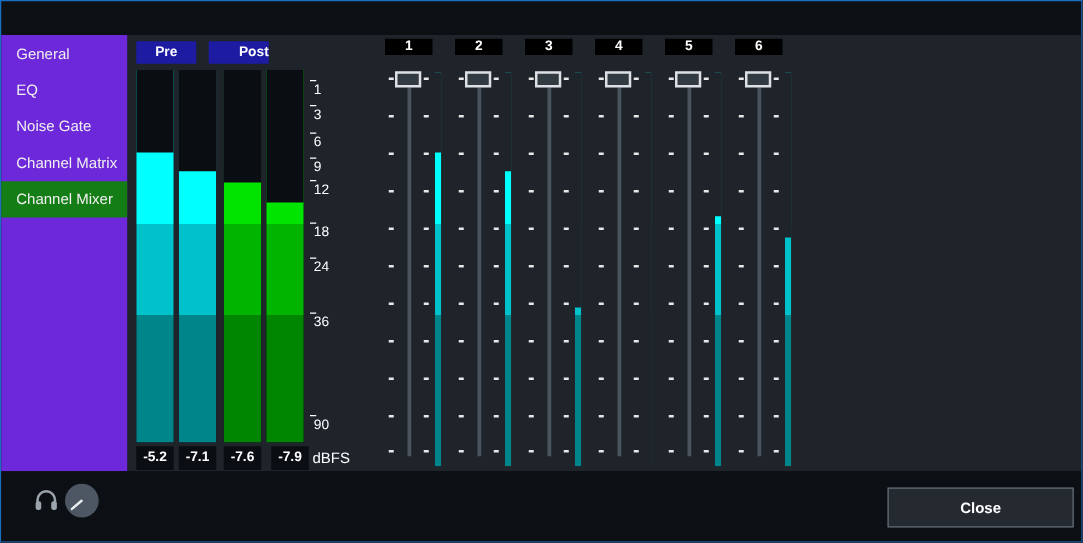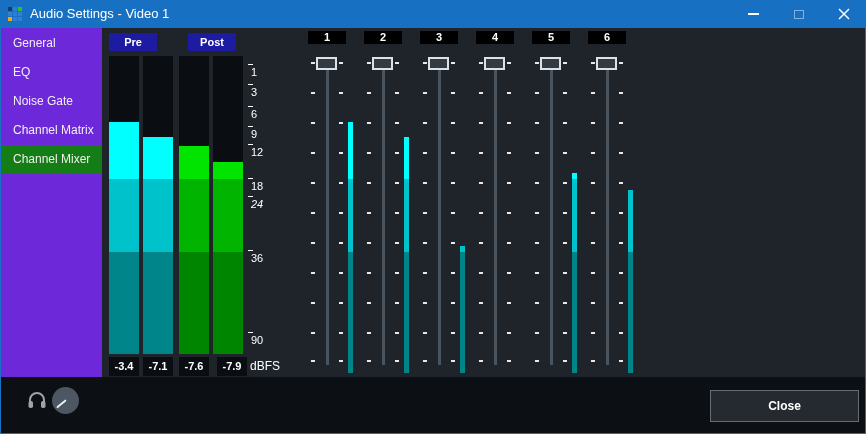--- a/index.html
+++ b/index.html
@@ -60,71 +60,43 @@
     transform-origin:100% 50%; transform:rotate(-40deg); border-radius:1px; }
   .close-btn { position:absolute; left:709px; top:13px; width:149px; height:32px;
     background:#252a31; border:1px solid #646c76; color:#fff; font-size:12px; font-weight:bold;
     text-align:center; line-height:30px; cursor:pointer; }
 </style>
 </head>
 <body>
 
 <div class="window">
 
-  <div class="titlebar">
-    <div class="app-icon" id="appIcon">
-        <i style="background: rgb(18, 63, 102);"></i>
-        <i style="background: rgb(47, 128, 212);"></i>
-        <i style="background: rgb(47, 193, 47);"></i>
-        <i style="background: rgb(47, 128, 212);"></i>
-        <i style="background: rgb(47, 128, 212);"></i>
-        <i style="background: rgb(47, 128, 212);"></i>
-        <i style="background: rgb(241, 165, 29);"></i>
-        <i style="background: rgb(47, 128, 212);"></i>
-        <i style="background: rgb(47, 128, 212);"></i>
-      </div>
-    <div class="title">Audio Settings - Video 1</div>
-    <div class="caps">
-      <div class="cap">
-          <span class="min-glyph"></span>
-        </div>
-      <div class="cap">
-          <span class="max-glyph"></span>
-        </div>
-      <div class="cap">
-        <svg width="12" height="12" viewBox="0 0 12 12">
-          <line x1="1" y1="1" x2="11" y2="11" stroke="#fff" stroke-width="1.4"></line>
-          <line x1="11" y1="1" x2="1" y2="11" stroke="#fff" stroke-width="1.4"></line>
-        </svg>
-      </div>
-    </div>
-  </div>
 
   <div class="sidebar" id="sidebar">
       <div class="side-item">General</div>
       <div class="side-item">EQ</div>
       <div class="side-item">Noise Gate</div>
       <div class="side-item">Channel Matrix</div>
       <div class="side-item selected">Channel Mixer</div>
     </div>
 
   <div class="main"></div>
   <div id="metersLayer">
       <div class="meter-header" style="left: 109px;">Pre</div>
       <div class="meter-col" style="left: 109px;">
     <div class="meter-fill" style="background: linear-gradient(rgb(0, 255, 255) 0px, rgb(0, 255, 255) 123px, rgb(0, 194, 202) 123px, rgb(0, 194, 202) 196px, rgb(0, 133, 138) 196px, rgb(0, 133, 138) 100%);"></div>
     <div class="meter-cover" style="height: 66px;"></div>
   </div>
-      <div class="value-box" style="left: 109px;">-3.4</div>
+      <div class="value-box" style="left: 109px;">-5.2</div>
       <div class="meter-col" style="left: 143px;">
     <div class="meter-fill" style="background: linear-gradient(rgb(0, 255, 255) 0px, rgb(0, 255, 255) 123px, rgb(0, 194, 202) 123px, rgb(0, 194, 202) 196px, rgb(0, 133, 138) 196px, rgb(0, 133, 138) 100%);"></div>
     <div class="meter-cover" style="height: 81px;"></div>
   </div>
       <div class="value-box" style="left: 143px;">-7.1</div>
-      <div class="meter-header" style="left: 188px;">Post</div>
+      <div class="meter-header" style="left: 167px; text-align: right;">Post</div>
       <div class="meter-col" style="left: 179px;">
     <div class="meter-fill" style="background: linear-gradient(rgb(0, 228, 0) 0px, rgb(0, 228, 0) 123px, rgb(0, 180, 0) 123px, rgb(0, 180, 0) 196px, rgb(0, 133, 0) 196px, rgb(0, 133, 0) 100%);"></div>
     <div class="meter-cover" style="height: 90px;"></div>
   </div>
       <div class="value-box" style="left: 179px;">-7.6</div>
       <div class="meter-col" style="left: 213px;">
     <div class="meter-fill" style="background: linear-gradient(rgb(0, 228, 0) 0px, rgb(0, 228, 0) 123px, rgb(0, 180, 0) 123px, rgb(0, 180, 0) 196px, rgb(0, 133, 0) 196px, rgb(0, 133, 0) 100%);"></div>
     <div class="meter-cover" style="height: 106px;"></div>
   </div>
       <div class="value-box" style="left: 217px; text-align: center;">-7.9</div>
@@ -147,21 +119,21 @@
     <span class="num">9</span>
   </div>
       <div class="scale-item" style="top: 144px;">
     <span class="tick"></span>
     <span class="num">12</span>
   </div>
       <div class="scale-item" style="top: 178px;">
     <span class="tick"></span>
     <span class="num">18</span>
   </div>
-      <div class="scale-item" style="top: 196px; font-style: italic;">
+      <div class="scale-item" style="top: 206px;">
     <span class="tick"></span>
     <span class="num">24</span>
   </div>
       <div class="scale-item" style="top: 250px;">
     <span class="tick"></span>
     <span class="num">36</span>
   </div>
       <div class="scale-item" style="top: 332px;">
     <span class="tick"></span>
     <span class="num">90</span>

